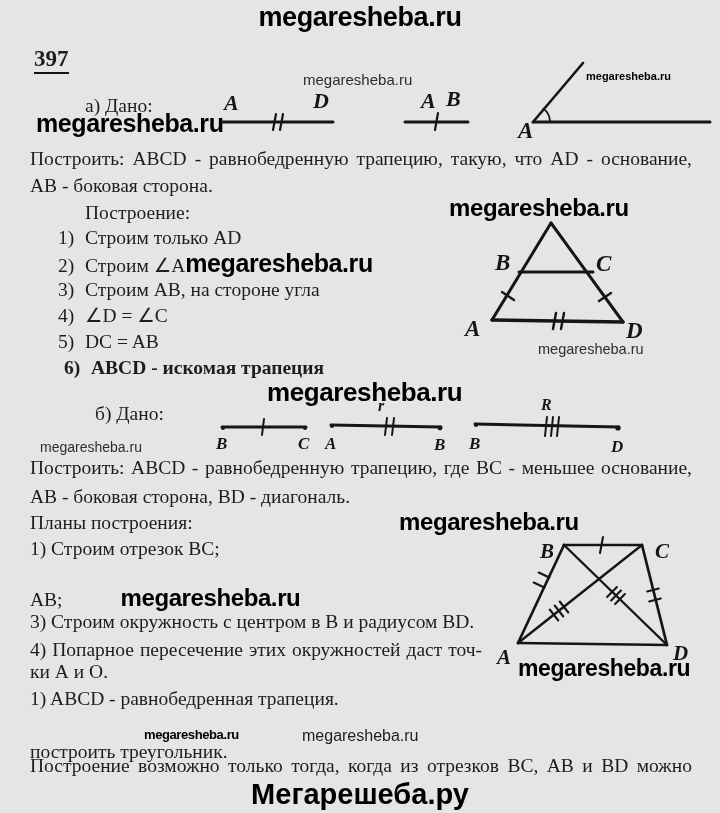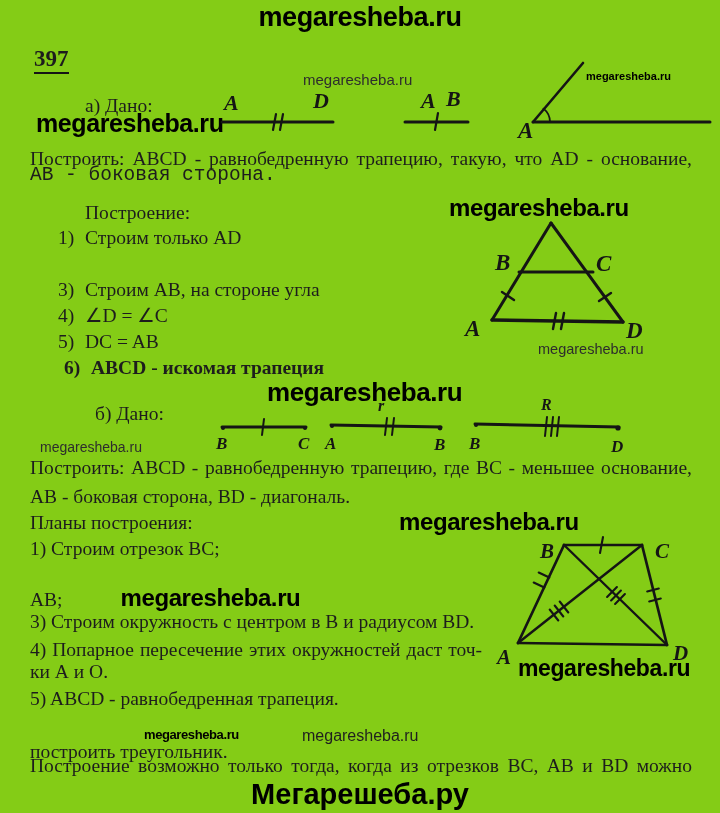--- a/index.html
+++ b/index.html
@@ -1,16 +1,16 @@
 <!DOCTYPE html>
 <html><head>
 <meta charset="utf-8">
 <style>
   html,body{margin:0;padding:0;background:#ffffff;}
-  #page{position:relative;width:720px;height:813px;background:#84cc16;overflow:hidden;
+  #page{position:relative;width:720px;height:813px;background:#e5e5e5;overflow:hidden;
         font-family:"Liberation Serif",serif;color:#1d1d1d;}
   .abs{position:absolute;white-space:nowrap;}
   .body-text{font-size:19.5px;line-height:23px;color:#1d1d1d;}
   .just{white-space:normal;text-align:justify;text-align-last:justify;}
   .wm-bold{font-family:"Liberation Sans",sans-serif;font-weight:700;color:#000;letter-spacing:-0.4px;}
   .wm-light{font-family:"Liberation Sans",sans-serif;font-weight:400;color:#2d2d2d;}
   .problem-num{font-size:23px;font-weight:700;border-bottom:2.5px solid #151515;padding-bottom:1px;}
   .step-num{display:inline-block;width:27px;}
   .center{left:0;width:720px;text-align:center;}
   svg text{font-family:"Liberation Serif",serif;}
@@ -51,26 +51,29 @@
     <g stroke="#151515" stroke-width="3" stroke-linecap="round" fill="none">
       <line x1="328" y1="64" x2="505" y2="64"></line>
       <line x1="328" y1="64" x2="378" y2="5" stroke-width="2.6"></line>
       <path d="M 345 64 A 17 17 0 0 0 338.5 50.6" stroke-width="1.8"></path>
     </g>
     <text x="313" y="80" font-size="23" class="fig-lbl">A</text>
     <text x="381" y="22" font-size="11" font-weight="700" fill="#000" style="font-family:'Liberation Sans',sans-serif;">megaresheba.ru</text>
   </svg>
 
   <div class="abs body-text just" style="top:147px;left:30px;width:662px;">Построить: ABCD - равнобедренную трапецию, такую, что AD - основание,</div>
-  <div class="abs body-text" style="top:164px;left:30px;font-family:Liberation Mono, monospace;">АВ - боковая сторона.</div>
+  <div class="abs body-text" style="top:174px;left:30px;">АВ - боковая сторона.</div>
 
   <div class="abs body-text" style="top:201px;left:85px;">Построение:</div>
 
   <div class="abs body-text" style="top:226px;left:58px;">
     <span class="step-num">1)</span><span>Строим только AD</span>
+  </div>
+  <div class="abs body-text" style="top:252px;left:58px;">
+    <span class="step-num">2)</span><span>Строим ∠А</span><span class="wm-bold" style="font-size:25px;">megaresheba.ru</span>
   </div>
   <div class="abs body-text" style="top:278px;left:58px;">
     <span class="step-num">3)</span><span>Строим АВ, на стороне угла</span>
   </div>
   <div class="abs body-text" style="top:304px;left:58px;">
     <span class="step-num">4)</span><span>∠D = ∠C</span>
   </div>
   <div class="abs body-text" style="top:330px;left:58px;">
     <span class="step-num">5)</span><span>DC = AB</span>
   </div>
@@ -147,21 +150,21 @@
   <div class="abs body-text" style="top:511px;left:30px;">Планы построения:</div>
   <div class="abs wm-bold" style="top:508px;left:399px;font-size:24px;">megaresheba.ru</div>
 
   <div class="abs body-text" style="top:537px;left:30px;">1) Строим отрезок ВС;</div>
   <div class="abs body-text" style="top:586px;left:30px;">
     <span>АВ;</span><span class="wm-bold" style="font-size:24px;margin-left:58px;">megaresheba.ru</span>
   </div>
   <div class="abs body-text" style="top:610px;left:30px;">3) Строим окружность с центром в В и радиусом BD.</div>
   <div class="abs body-text just" style="top:638px;left:30px;width:452px;">4) Попарное пересечение этих окружностей даст точ-</div>
   <div class="abs body-text" style="top:660px;left:30px;">ки А и О.</div>
-  <div class="abs body-text" style="top:687px;left:30px;">5) ABCD - равнобедренная трапеция.</div>
+  <div class="abs body-text" style="top:687px;left:30px;">1) ABCD - равнобедренная трапеция.</div>
 
   <svg class="abs" style="left:494px;top:532px;" width="208" height="142">
     <g stroke="#151515" stroke-width="2.7" stroke-linecap="round" fill="none">
       <line x1="70" y1="13" x2="148" y2="13"></line>
       <line x1="148" y1="13" x2="173" y2="113"></line>
       <line x1="173" y1="113" x2="24" y2="111"></line>
       <line x1="24" y1="111" x2="70" y2="13"></line>
       <line x1="24" y1="111" x2="148" y2="13" stroke-width="2.4"></line>
       <line x1="70" y1="13" x2="173" y2="113" stroke-width="2.4"></line>
     </g>

